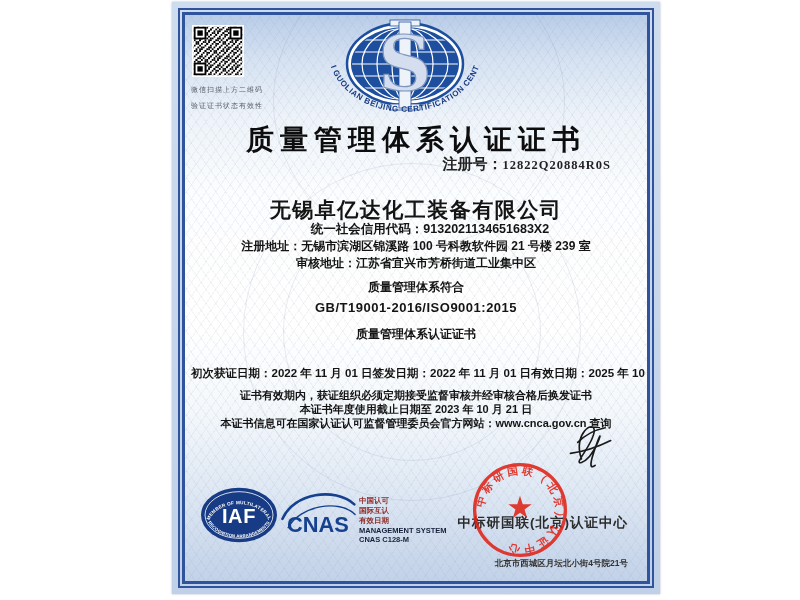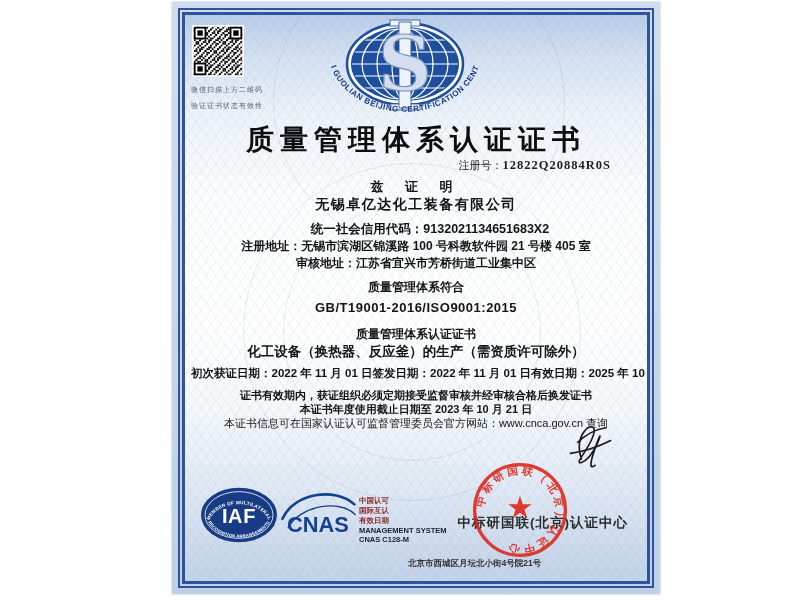--- a/index.html
+++ b/index.html
@@ -11,29 +11,29 @@
   .frame1{height:100%;border:2px solid #30549b;padding:2px;box-sizing:border-box;}
   .frame2{position:relative;height:100%;border:3px solid #30549b;box-sizing:border-box;overflow:hidden;
     background-image:
       repeating-linear-gradient(55deg, rgba(140,155,185,.10) 0 1px, transparent 1px 8px),
       repeating-linear-gradient(-55deg, rgba(140,155,185,.10) 0 1px, transparent 1px 8px),
       linear-gradient(180deg,#b9cde8 0%,#d6e2f2 8%,#edf3f9 18%,#fcfdfe 32%,#ffffff 55%,#f4f8fb 70%,#dde7f3 85%,#c9d7eb 96%,#c2d2e8 100%);}
   .wm{position:absolute;border-radius:50%;border:1px solid rgba(110,130,165,.16);pointer-events:none;}
   .line{position:absolute;left:0;right:0;text-align:center;color:#141414;white-space:nowrap;}
   .qr-cap{position:absolute;left:6px;color:#5a5f6a;font-size:7px;letter-spacing:1px;white-space:nowrap;}
   .regno{position:absolute;right:36px;top:140px;color:#222;}
-  .regno .lab{font-size:11px;font-weight:normal;text-align:center;}
+  .regno .lab{font-size:15px;font-weight:bold;text-align:center;}
   .regno .val{font-family:"Liberation Serif", serif;font-size:12.5px;font-weight:bold;letter-spacing:1px;}
   .dates{position:absolute;left:6px;right:6px;top:351px;display:flex;justify-content:space-between;
          font-size:11.5px;font-weight:bold;color:#141414;white-space:nowrap;}
   .cnas-cn{position:absolute;left:174px;top:481px;color:#8f2f2c;font-size:7.5px;line-height:10px;font-weight:bold;}
   .cnas-en{position:absolute;left:174px;top:511px;color:#15203a;font-size:7.5px;font-weight:bold;line-height:9px;}
   .issuer{position:absolute;left:223px;top:499px;width:220px;text-align:right;
           font-size:13.5px;font-weight:bold;color:#2b2b2b;letter-spacing:1px;}
-  .footer{position:absolute;left:223px;top:543px;width:220px;text-align:left;color:#333;
+  .footer{position:absolute;left:223px;top:543px;width:220px;text-align:right;color:#333;
           font-size:8.5px;font-weight:bold;line-height:11px;}
 </style>
 </head>
 <body>
 
 <div class="stage">
   <div class="cert">
     <div class="frame1">
       <div class="frame2">
 
@@ -104,39 +104,37 @@
             <textPath href="#ringpath" startOffset="50%" text-anchor="middle">CSI GUOLIAN BEIJING CERTIFICATION CENTER</textPath>
           </text>
         </svg>
 
         <div class="line" style="top:106px;font-size:28px;font-weight:900;letter-spacing:6px;color:#0d0d0d;">质量管理体系认证证书</div>
 
         <div class="regno">
           <span class="lab">注册号：</span><span class="val">12822Q20884R0S</span>
         </div>
 
-        <div class="line" style="top:163px;font-size:13px;font-weight:bold;letter-spacing:9px;">兹 证 明</div>
-        <div class="line" style="top:181px;font-size:14px;font-weight:900;letter-spacing:1.5px;">无锡卓亿达化工装备有限公司</div>
+        <div class="line" style="top:181px;font-size:21px;font-weight:900;letter-spacing:1.5px;">无锡卓亿达化工装备有限公司</div>
         <div class="line" style="top:206px;font-size:12.5px;font-weight:bold;padding-left:28px;">统一社会信用代码：9132021134651683X2</div>
-        <div class="line" style="top:223px;font-size:12px;font-weight:bold;">注册地址：无锡市滨湖区锦溪路 100 号科教软件园 21 号楼 405 室</div>
+        <div class="line" style="top:223px;font-size:12px;font-weight:bold;">注册地址：无锡市滨湖区锦溪路 100 号科教软件园 21 号楼 239 室</div>
         <div class="line" style="top:240px;font-size:12px;font-weight:bold;">审核地址：江苏省宜兴市芳桥街道工业集中区</div>
         <div class="line" style="top:264px;font-size:12px;font-weight:bold;">质量管理体系符合</div>
         <div class="line" style="top:285px;font-size:13px;font-weight:900;letter-spacing:0.5px;">GB/T19001-2016/ISO9001:2015</div>
         <div class="line" style="top:311px;font-size:12px;font-weight:bold;">质量管理体系认证证书</div>
-        <div class="line" style="top:328px;font-size:13.5px;font-weight:900;">化工设备（换热器、反应釜）的生产（需资质许可除外）</div>
 
         <div class="dates">
           <span>初次获证日期：2022 年 11 月 01 日</span>
           <span>签发日期：2022 年 11 月 01 日</span>
           <span>有效日期：2025 年 10 月 31 日</span>
         </div>
 
         <div class="line" style="top:373px;font-size:11px;font-weight:bold;">证书有效期内，获证组织必须定期接受监督审核并经审核合格后换发证书</div>
         <div class="line" style="top:387px;font-size:11px;font-weight:bold;">本证书年度使用截止日期至 2023 年 10 月 21 日</div>
-        <div class="line" style="top:401px;font-size:11px;font-weight:normal;">本证书信息可在国家认证认可监督管理委员会官方网站：www.cnca.gov.cn 查询</div>
+        <div class="line" style="top:401px;font-size:11px;font-weight:bold;">本证书信息可在国家认证认可监督管理委员会官方网站：www.cnca.gov.cn 查询</div>
 
         <div class="issuer">中标研国联(北京)认证中心</div>
 
         <svg style="position:absolute;left:368px;top:400px;" width="66" height="64" viewBox="0 0 70 70">
           <g fill="none" stroke="#1a1a1a" stroke-width="1.8" stroke-linecap="round">
             <path d="M30 48 C 20 20, 45 4, 44 18 C 43 32, 20 55, 30 52 C 45 47, 55 10, 48 28 C 42 44, 36 62, 45 55"></path>
             <path d="M18 42 C 35 40, 50 34, 62 28"></path>
             <path d="M26 30 C 34 22, 46 16, 56 14"></path>
           </g>
         </svg>

